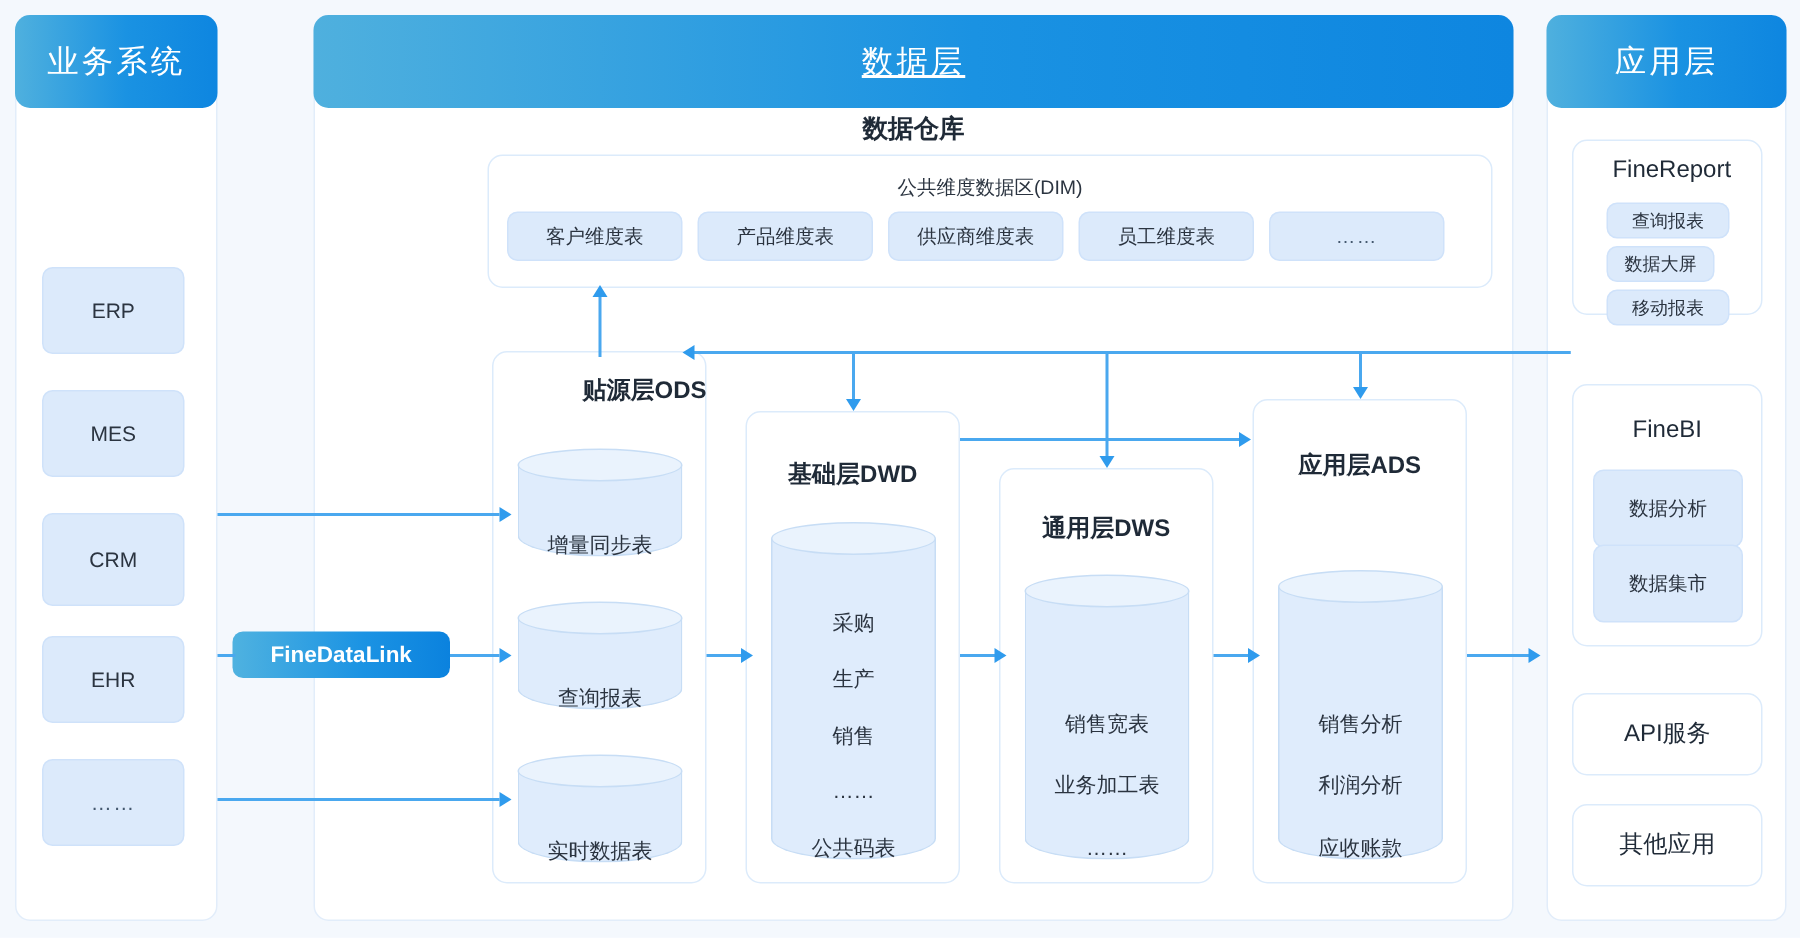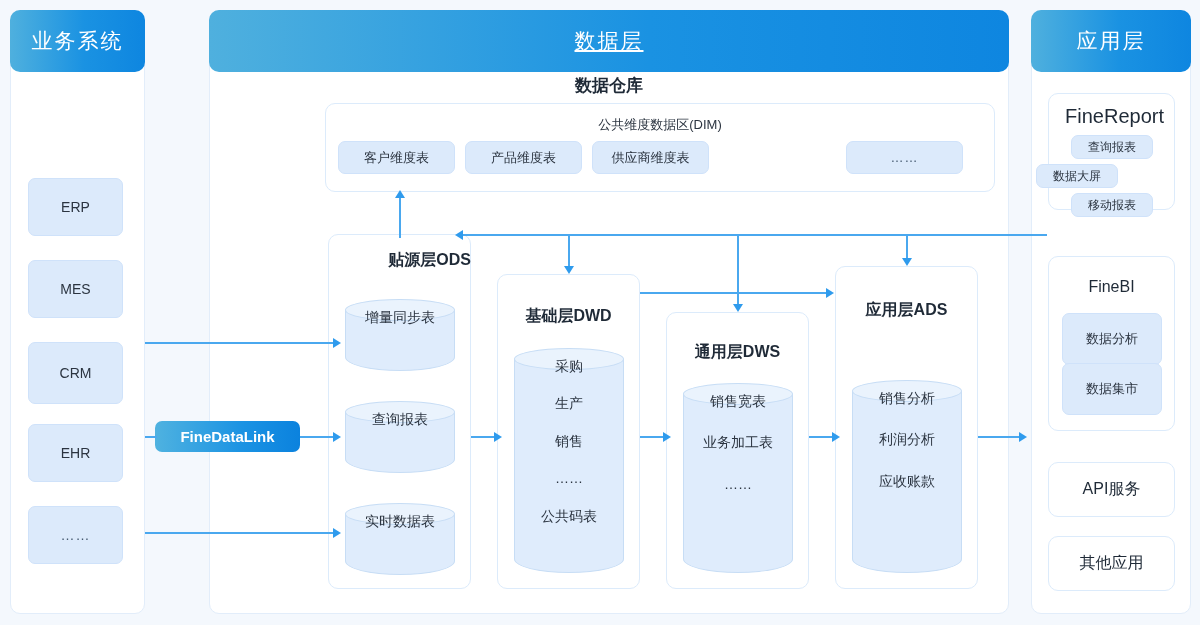--- a/index.html
+++ b/index.html
@@ -63,21 +63,21 @@
   }
   .cyl .top {
     position: absolute; left: 0; right: 0; top: 0; height: 22px;
     background: #eaf3fd;
     border: 1px solid #c7ddf5;
     border-radius: 50% / 50%;
   }
   .cyl .labels {
     position: absolute; left: 0; right: 0; top: 11px; bottom: 0;
     display: flex; flex-direction: column;
-    align-items: center; justify-content: flex-start;
+    align-items: center; justify-content: flex-end;
     color: #2b3440; font-size: 14px;
   }
   .cyl .labels span { line-height: 1.1; }
 
   
   .ln { position: absolute; background: #4aa8ef; }
   .ln.h { height: 1.6px; }
   .ln.v { width: 1.6px; }
   .ar { position: absolute; width: 0; height: 0; }
   .ar.right { border-left: 8px solid #2f9bed; border-top: 5px solid transparent; border-bottom: 5px solid transparent; }
@@ -138,20 +138,23 @@
   </div>
   <div class="chip" style="position:absolute; left:338px; top:141px; width:117px; height:33px; font-size:13px;">
     <span>客户维度表</span>
   </div>
   <div class="chip" style="position:absolute; left:465px; top:141px; width:117px; height:33px; font-size:13px;">
     <span>产品维度表</span>
   </div>
   <div class="chip" style="position:absolute; left:592px; top:141px; width:117px; height:33px; font-size:13px;">
     <span>供应商维度表</span>
   </div>
+  <div class="chip" style="position:absolute; left:719px; top:141px; width:117px; height:33px; font-size:13px;">
+    <span>员工维度表</span>
+  </div>
   <div class="chip dots" style="position:absolute; left:846px; top:141px; width:117px; height:33px; font-size:13px;">
     <span>……</span>
   </div>
 
   <div class="wcard" style="left:328px; top:234px; width:143px; height:355px;"></div>
   <div class="wcard-title" style="top:250px; left:328px; width:143px; font-size:16px;text-align:right;">
     <span>贴源层ODS</span>
   </div>
   <div class="cyl" style="left:345px; top:299px; width:110px; height:72px;">
     <div class="body"></div>
@@ -218,27 +221,27 @@
       <span>应收账款</span>
     </div>
   </div>
 
   <div class="panel" style="left:1031px; top:10px; width:160px; height:604px;"></div>
   <div class="panel-head" style="left:1031px; top:10px; width:160px; height:62px;">
     <span>应用层</span>
   </div>
 
   <div class="wcard" style="left:1048px; top:93px; width:127px; height:117px;"></div>
-  <div class="wcard-title" style="top:105px; left:1048px; width:133px; font-size:20px; font-weight:normal;">
+  <div class="wcard-title" style="top:105px; left:1048px; width:133px; font-size:16px; font-weight:normal;">
     <span>FineReport</span>
   </div>
   <div class="chip" style="position:absolute; left:1071px; top:135px; width:82px; height:24px; font-size:12px;">
     <span>查询报表</span>
   </div>
-  <div class="chip" style="position:absolute; left:1036px; top:164px; width:82px; height:24px; font-size:12px;">
+  <div class="chip" style="position:absolute; left:1071px; top:164px; width:72px; height:24px; font-size:12px;">
     <span>数据大屏</span>
   </div>
   <div class="chip" style="position:absolute; left:1071px; top:193px; width:82px; height:24px; font-size:12px;">
     <span>移动报表</span>
   </div>
 
   <div class="wcard" style="left:1048px; top:256px; width:127px; height:175px;"></div>
   <div class="wcard-title" style="top:278px; left:1048px; width:127px; font-size:16px; font-weight:normal;">
     <span>FineBI</span>
   </div>

